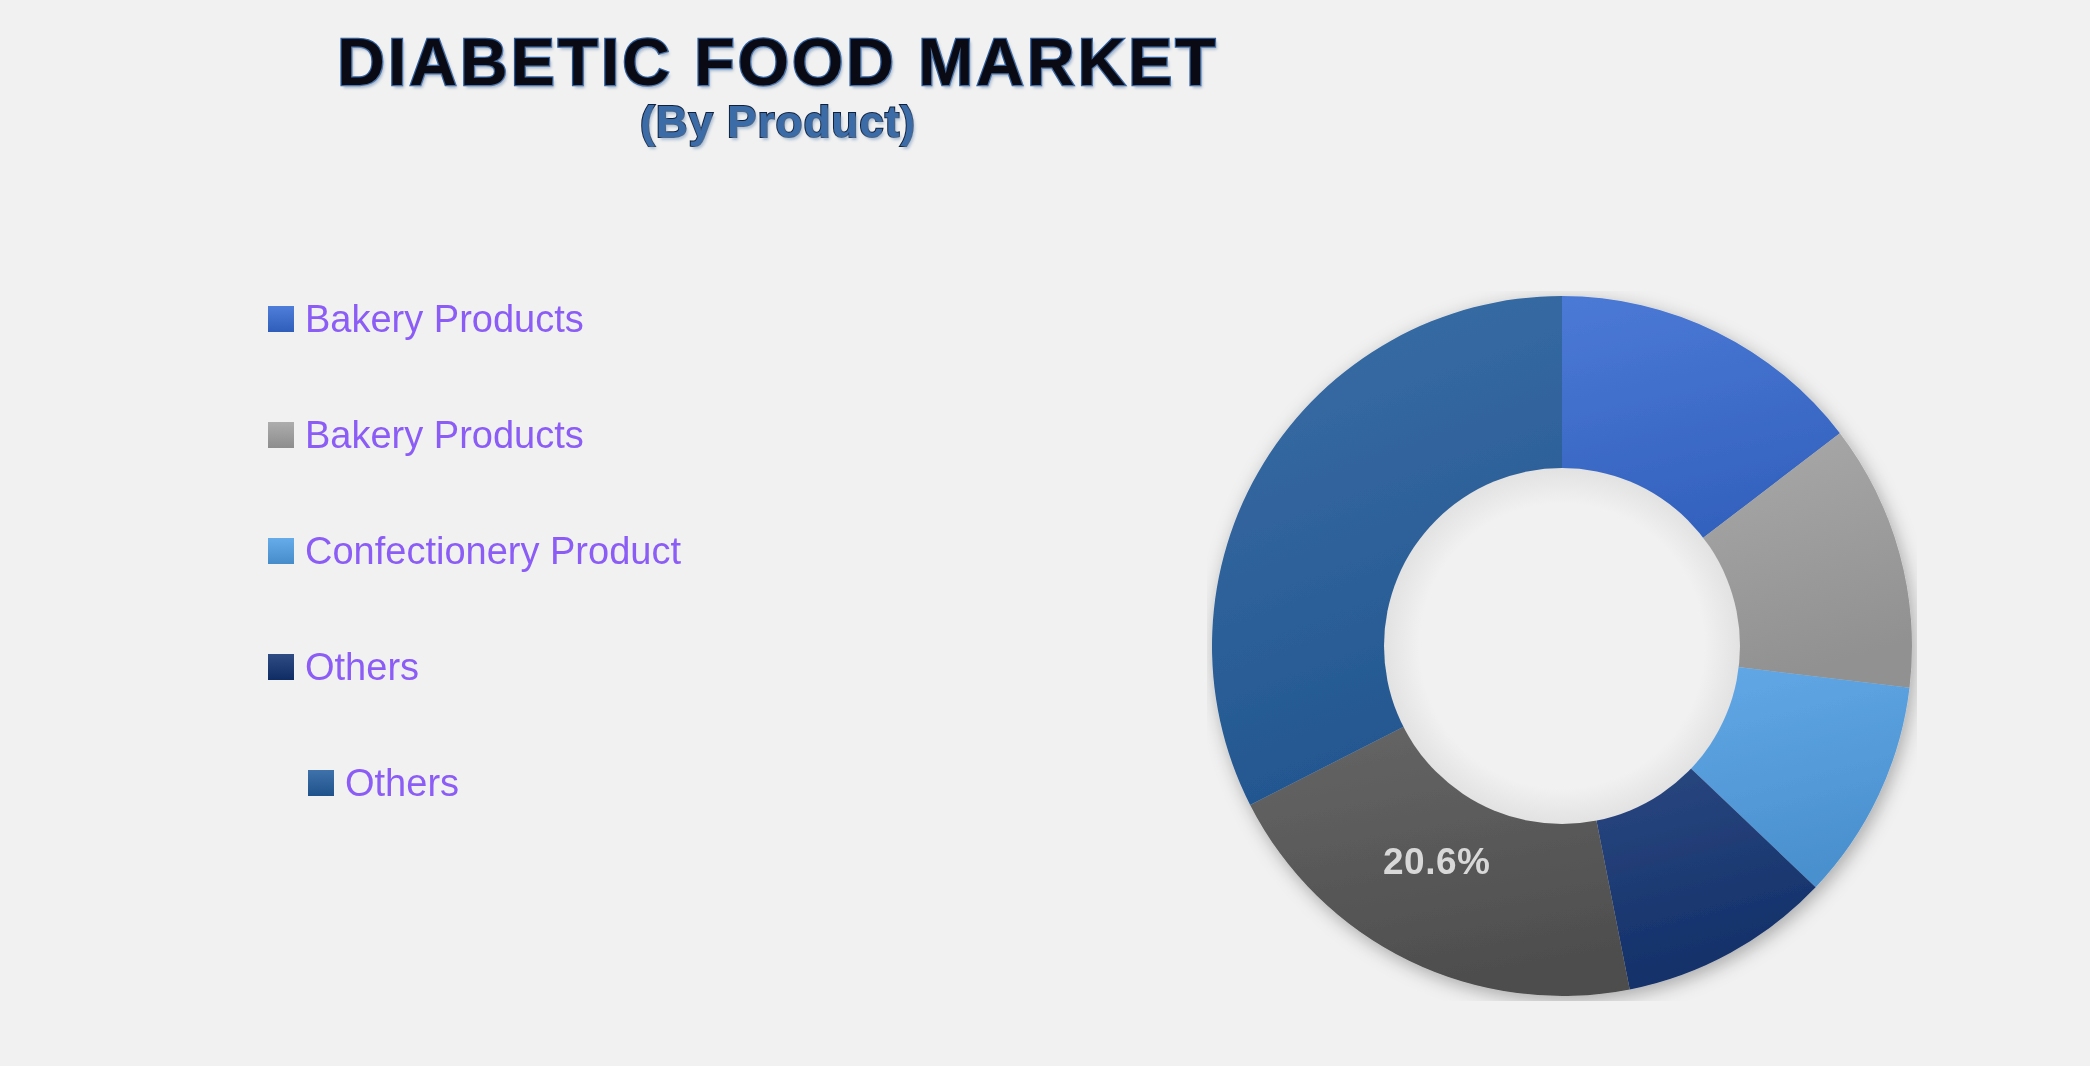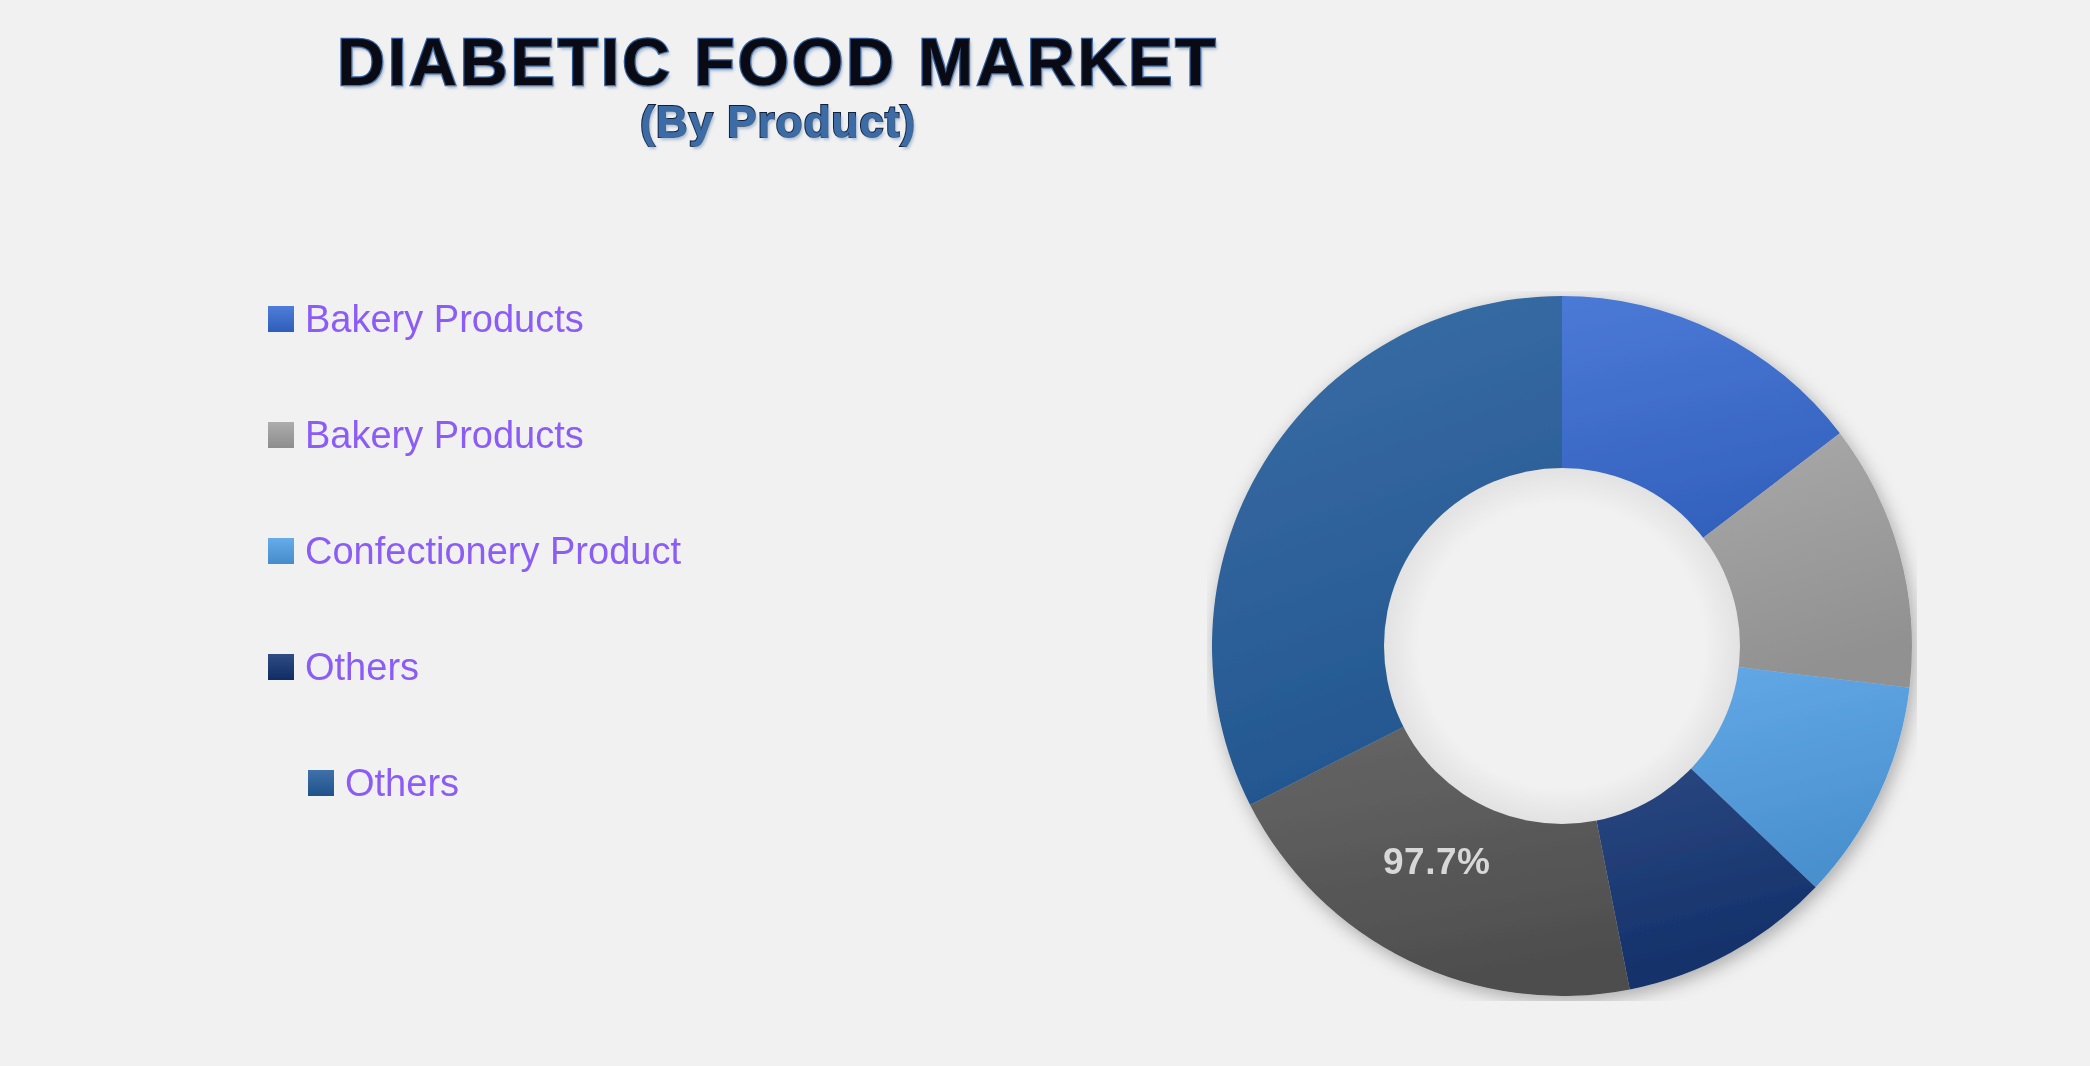--- a/index.html
+++ b/index.html
@@ -179,15 +179,15 @@
           <path d="M 632.8966395267423 142.22439580688808 A 350 350 0 0 1 702.5089115994348 396.6840060332044 L 528.7544557997173 375.84200301660223 A 175 175 0 0 0 493.94831976337116 248.61219790344404 Z" fill="url(#grad1)"></path>
           <path d="M 702.5089115994348 396.6840060332044 A 350 350 0 0 1 608.6285955654664 596.189832935572 L 481.8142977827332 475.594916467786 A 175 175 0 0 0 528.7544557997173 375.84200301660223 Z" fill="url(#grad2)"></path>
           <path d="M 608.6285955654664 596.189832935572 A 350 350 0 0 1 422.74231381780106 698.381681105167 L 388.8711569089005 526.6908405525835 A 175 175 0 0 0 481.8142977827332 475.594916467786 Z" fill="url(#grad3)"></path>
           <path d="M 422.74231381780106 698.381681105167 A 350 350 0 0 1 43.147716534071265 513.8966749088414 L 199.07385826703563 434.4483374544207 A 175 175 0 0 0 388.8711569089005 526.6908405525835 Z" fill="url(#grad4)"></path>
           <path d="M 43.147716534071265 513.8966749088414 A 350 350 0 0 1 354.99999999999994 5 L 354.99999999999994 180 A 175 175 0 0 0 199.07385826703563 434.4483374544207 Z" fill="url(#grad5)"></path>
         </g>
       <circle cx="355" cy="355" r="178" fill="url(#holeShade)"></circle>
     </svg>
   </div>
 
-  <div class="slice-value-label" style="color: rgb(216, 216, 216);">97.7%</div>
+  <div class="slice-value-label" style="color: rgb(216, 216, 216);">20.6%</div>
 
 </div>
 
 </body></html>

